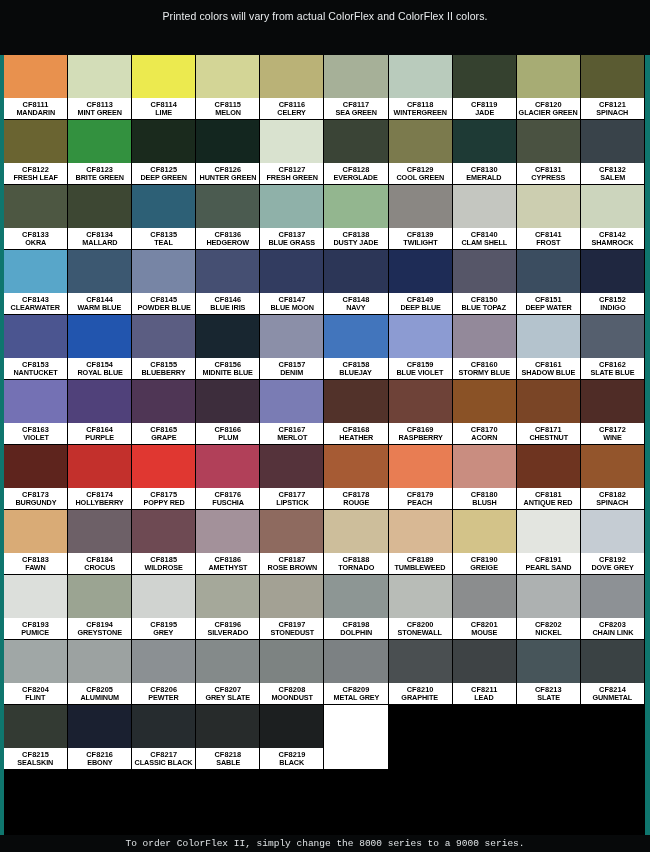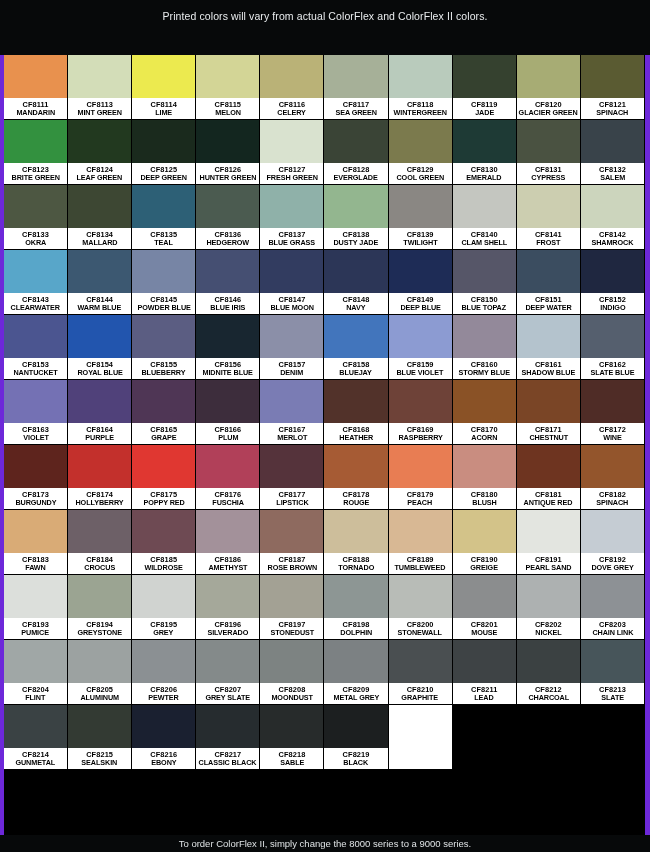--- a/index.html
+++ b/index.html
@@ -12,21 +12,21 @@
     width: 650px;
     height: 852px;
     overflow: hidden;
     font-family: "Liberation Sans", sans-serif;
     -webkit-font-smoothing: none;
   }
   #page {
     position: relative;
     width: 650px;
     height: 852px;
-    background: #6d28d9;
+    background: #0f766e;
   }
   
   #header-note {
     position: absolute;
     left: 0;
     top: 0;
     width: 650px;
     height: 55px;
     background: #07090a;
     color: #e9ecee;
@@ -103,20 +103,21 @@
     top: 835px;
     width: 650px;
     height: 17px;
     background: #07090a;
     color: #dfe3e5;
     font-size: 9.5px;
     display: flex;
     align-items: center;
     justify-content: center;
     white-space: nowrap;
+    font-family: Liberation Mono, monospace;
   }
 </style>
 </head>
 <body>
 
 <div id="page">
 
   <div id="header-note">Printed colors will vary from actual ColorFlex and ColorFlex II colors.</div>
 
   <div id="swatch-grid">
@@ -184,34 +185,34 @@
         </div>
       </div>
       <div class="swatch">
         <div class="chip" style="background: rgb(90, 91, 50);"></div>
         <div class="plate">
           <div class="code">CF8121</div>
           <div class="cname">SPINACH</div>
         </div>
       </div>
       <div class="swatch">
+        <div class="chip" style="background: rgb(106, 100, 49);"></div>
+        <div class="plate">
+          <div class="code">CF8122</div>
+          <div class="cname">FRESH LEAF</div>
+        </div>
+      </div>
+      <div class="swatch">
         <div class="chip" style="background: rgb(51, 145, 63);"></div>
         <div class="plate">
           <div class="code">CF8123</div>
           <div class="cname">BRITE GREEN</div>
         </div>
       </div>
       <div class="swatch">
-        <div class="chip" style="background: rgb(34, 57, 31);"></div>
-        <div class="plate">
-          <div class="code">CF8124</div>
-          <div class="cname">LEAF GREEN</div>
-        </div>
-      </div>
-      <div class="swatch">
         <div class="chip" style="background: rgb(26, 42, 29);"></div>
         <div class="plate">
           <div class="code">CF8125</div>
           <div class="cname">DEEP GREEN</div>
         </div>
       </div>
       <div class="swatch">
         <div class="chip" style="background: rgb(19, 38, 31);"></div>
         <div class="plate">
           <div class="code">CF8126</div>
@@ -797,27 +798,20 @@
         <div class="plate">
           <div class="code">CF8210</div>
           <div class="cname">GRAPHITE</div>
         </div>
       </div>
       <div class="swatch">
         <div class="chip" style="background: rgb(62, 67, 69);"></div>
         <div class="plate">
           <div class="code">CF8211</div>
           <div class="cname">LEAD</div>
-        </div>
-      </div>
-      <div class="swatch">
-        <div class="chip" style="background: rgb(59, 65, 66);"></div>
-        <div class="plate">
-          <div class="code">CF8212</div>
-          <div class="cname">CHARCOAL</div>
         </div>
       </div>
       <div class="swatch">
         <div class="chip" style="background: rgb(71, 85, 90);"></div>
         <div class="plate">
           <div class="code">CF8213</div>
           <div class="cname">SLATE</div>
         </div>
       </div>
       <div class="swatch">

